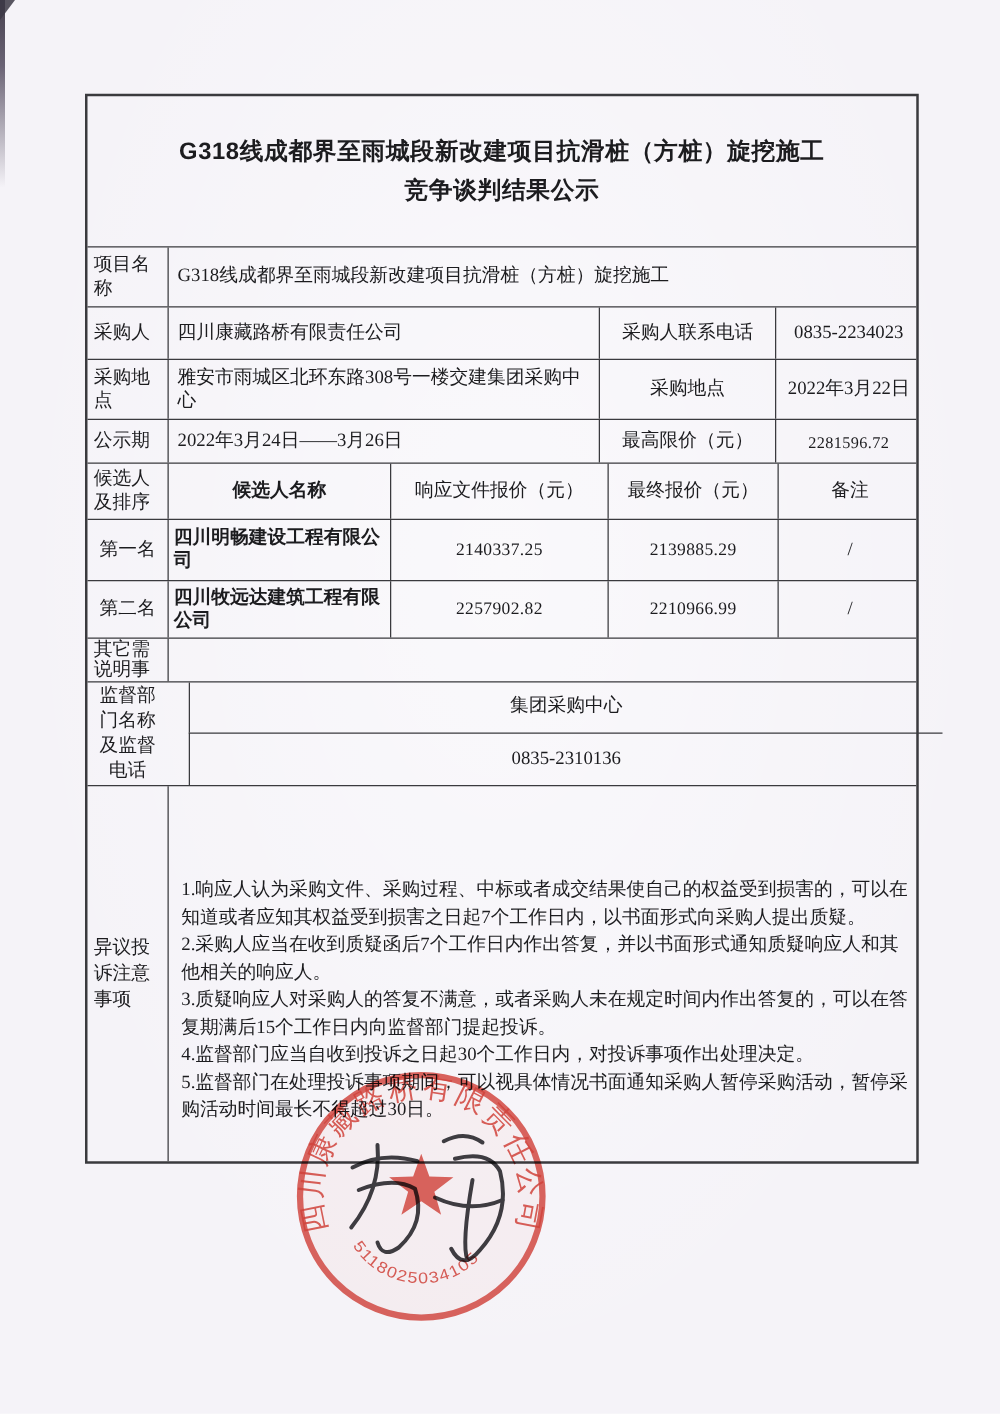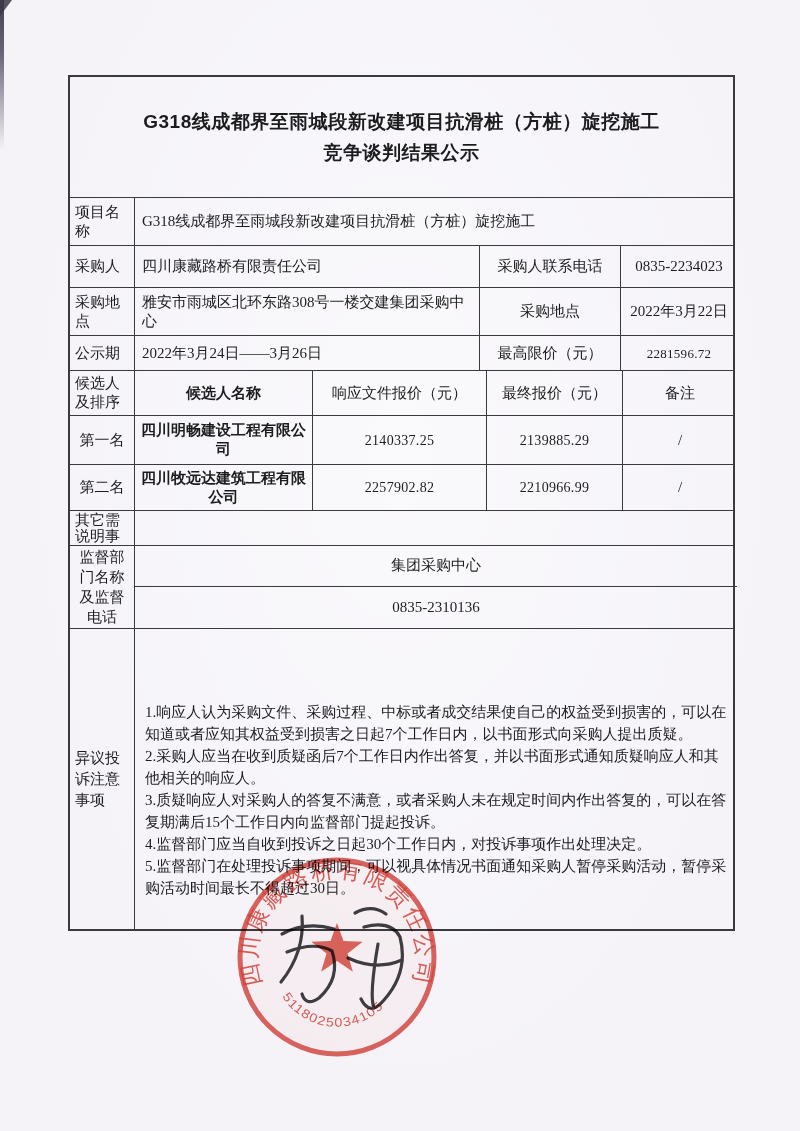--- a/index.html
+++ b/index.html
@@ -23,30 +23,30 @@
     border:2px solid #3a3a3e;box-sizing:border-box;background:transparent;
   }
   .row{display:flex;box-sizing:border-box;}
   .row + .row{border-top:1.5px solid #3a3a3e;}
   .cell{box-sizing:border-box;display:flex;align-items:center;
     font-size:15px;line-height:19px;padding:2px 4px;}
   .cell + .cell, .vline{border-left:1.5px solid #3a3a3e;}
   .lab{width:64px;flex:none;padding-left:5px;padding-right:4px;}
   .lab-c{justify-content:center;text-align:center;padding-left:3px;padding-right:3px;}
   .left{justify-content:flex-start;text-align:left;padding-left:7px;}
-  .center{justify-content:center;text-align:center;}
+  .center{justify-content:center;}
 
   .r-title{height:120px;}
   .title-cell{width:100%;display:flex;flex-direction:column;justify-content:center;
     align-items:center;text-align:center;
     font-family:"Liberation Sans","DejaVu Sans",sans-serif;font-weight:bold;
     font-size:19px;line-height:31px;letter-spacing:.5px;}
 
   .h48{height:48px;} .h42{height:42px;} .h35{height:35px;} .h45{height:45px;}
-  .h49{height:49px;} .h46{height:46px;} .h83{height:83px;} .h301{height:301px;}
+  .h49{height:49px;} .h46{height:46px;} .h83{height:83px;gap:17px;} .h301{height:301px;}
 
   .w603{width:603px;flex:none;}
   .w345{width:345px;flex:none;}
   .w141{width:141px;flex:none;}
   .w117{width:117px;flex:none;}
   .w178{width:178px;flex:none;font-weight:bold;}
   .w174{width:174px;flex:none;}
   .w136{width:136px;flex:none;}
   .w115{width:115px;flex:none;}
 

